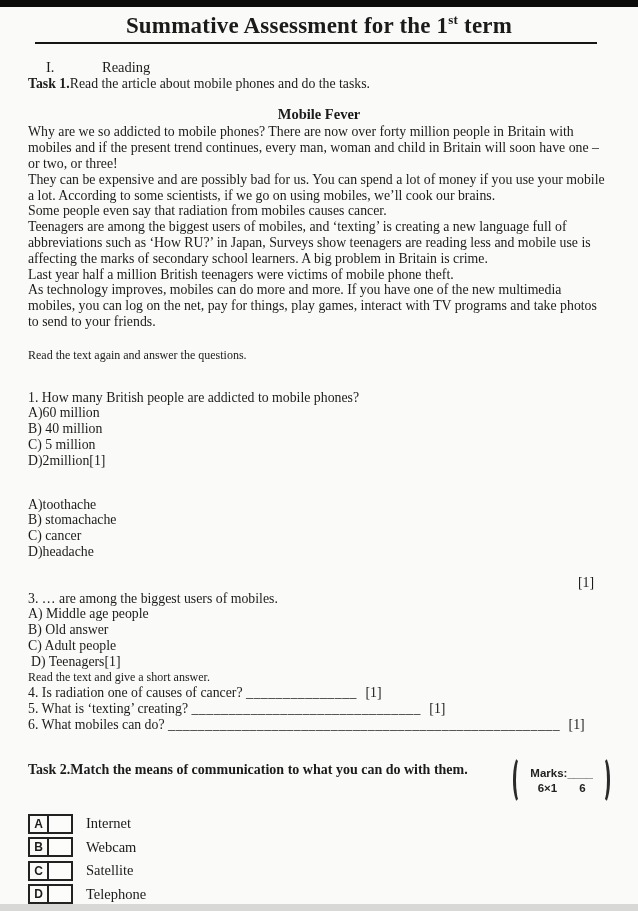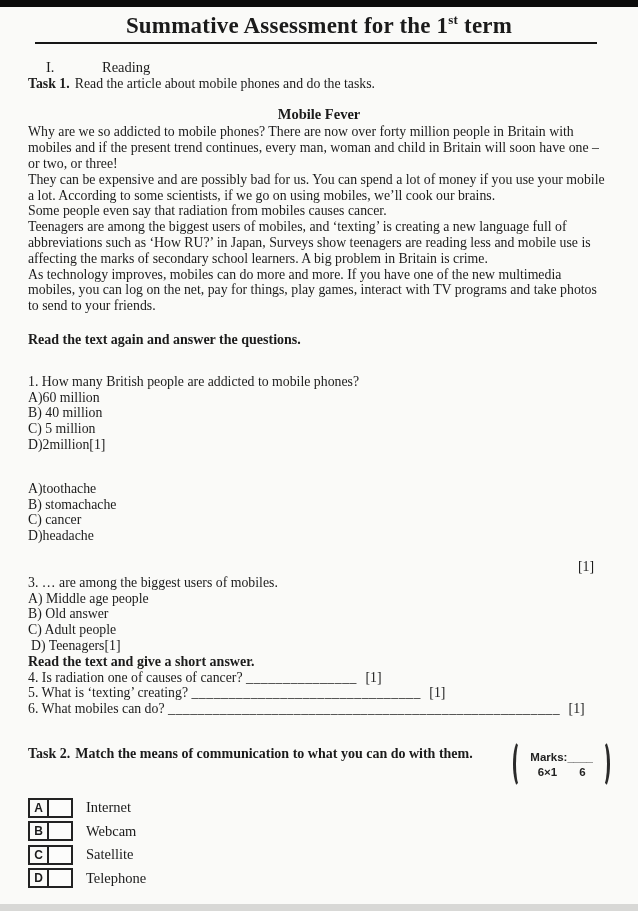--- a/index.html
+++ b/index.html
@@ -16,24 +16,24 @@
   .topbar { width:100%; height:7px; background:#0c0c0c; }
   .title-wrap { text-align:center; padding-top:5px; }
   .doc-title { font-size:23px; font-weight:bold; letter-spacing:0.2px; }
   .doc-title sup { font-size:13px; }
   .title-rule { margin:3px 0 0 35px; width:562px; border-bottom:2px solid #161616; }
   .content { padding:0 28px; }
   .section-line { margin-top:15px; font-weight:normal; font-size:14.5px; padding-left:18px; }
   .section-line .numeral { display:inline-block; width:56px; }
   .task-line { font-size:13.8px; line-height:15.8px; }
   .task-label { font-weight:bold; }
-  .task-rest { margin-left:5px; }
+  .task-rest { }
   .article-title { text-align:center; font-weight:bold; font-size:14.5px; margin-top:15px; margin-bottom:1px; }
   .article-body p { font-size:13.8px; line-height:15.8px; }
-  .bold-header { font-weight:bold; font-size:14px; line-height:15.8px; }
+  .bold-header { font-weight:normal; font-size:12px; line-height:15.8px; }
   .rq-header { margin-top:18px; }
   .q-block { font-size:13.8px; line-height:15.8px; }
   .q1-block { margin-top:26px; }
   .q2-block { margin-top:28px; }
   .opt-row { display:flex; }
   .mark { margin-right:16px; }
   .mark-own-line { text-align:right; padding-right:16px; font-size:13.8px; line-height:15.8px; margin-top:15px; }
   .indented { padding-left:3px; }
   .short-q { font-size:13.8px; line-height:15.8px; }
   .short-q .blank { letter-spacing:0.5px; }
@@ -77,20 +77,21 @@
       <span class="task-label">Task 1.</span><span class="task-rest">Read the article about mobile phones and do the tasks.</span>
     </div>
 
     <div class="article-title">Mobile Fever</div>
 
     <div class="article-body">
       <p>Why are we so addicted to mobile phones? There are now over forty million people in Britain with mobiles and if the present trend continues, every man, woman and child in Britain will soon have one – or two, or three!</p>
       <p>They can be expensive and are possibly bad for us. You can spend a lot of money if you use your mobile a lot. According to some scientists, if we go on using mobiles, we’ll cook our brains.</p>
       <p>Some people even say that radiation from mobiles causes cancer.</p>
       <p>Teenagers are among the biggest users of mobiles, and ‘texting’ is creating a new language full of abbreviations such as ‘How RU?’ in Japan, Surveys show teenagers are reading less and mobile use is affecting the marks of secondary school learners. A big problem in Britain is crime.</p>
+      <p>Last year half a million British teenagers were victims of mobile phone theft.</p>
       <p>As technology improves, mobiles can do more and more. If you have one of the new multimedia mobiles, you can log on the net, pay for things, play games, interact with TV programs and take photos to send to your friends.</p>
     </div>
 
     <div class="bold-header rq-header">Read the text again and answer the questions.</div>
 
     <div class="q-block q1-block">
       <div>1. How many British people are addicted to mobile phones?</div>
       <div>A)60 million</div>
       <div>B) 40 million</div>
       <div>C) 5 million</div>

